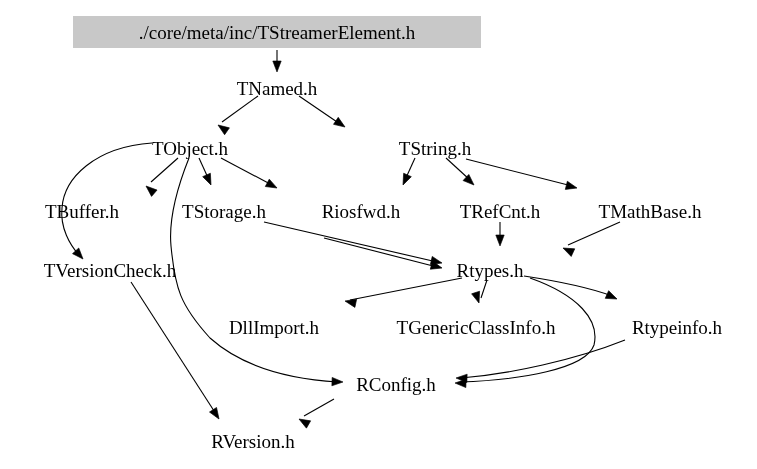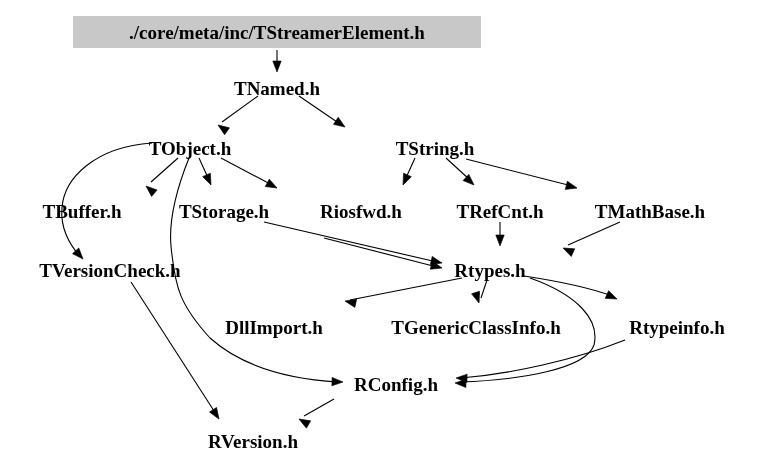--- a/index.html
+++ b/index.html
@@ -7,21 +7,20 @@
     padding: 0;
     background: #ffffff;
   }
   #canvas {
     position: relative;
     width: 757px;
     height: 469px;
     background: #ffffff;
     overflow: hidden;
     font-family: "Liberation Serif", "DejaVu Serif", serif;
-    font-weight: bold;
   }
   svg#graph {
     position: absolute;
     top: 0; left: 0;
     width: 757px;
     height: 469px;
   }
   .node-label {
     font-family: "Liberation Serif", "DejaVu Serif", serif;
     font-size: 19px;

